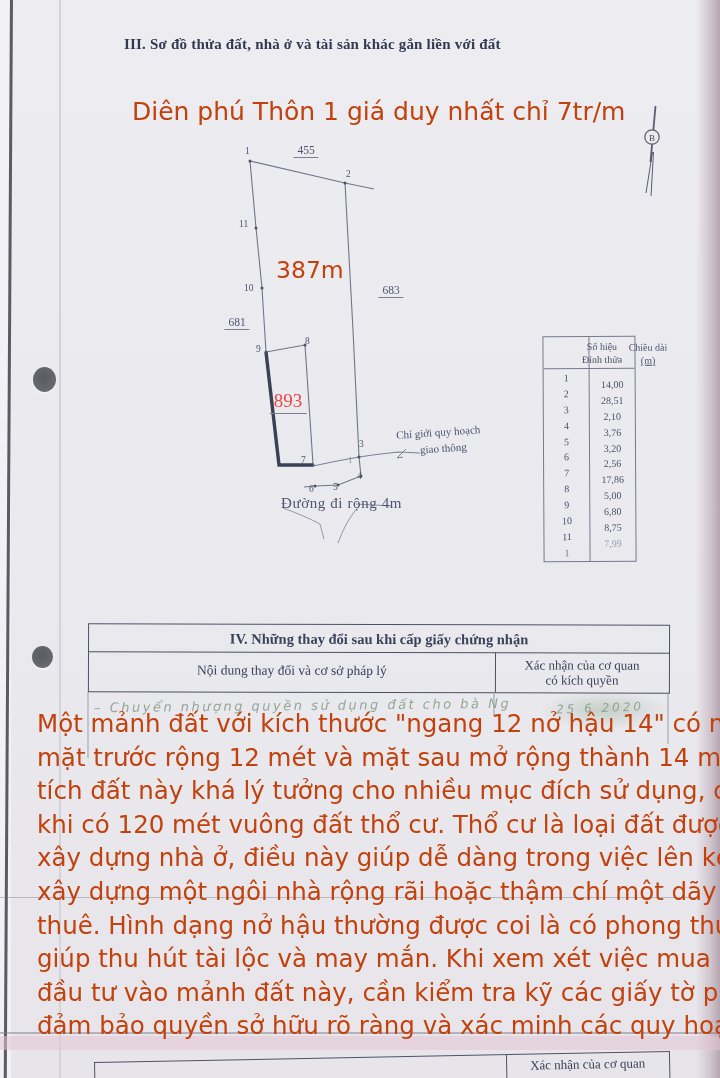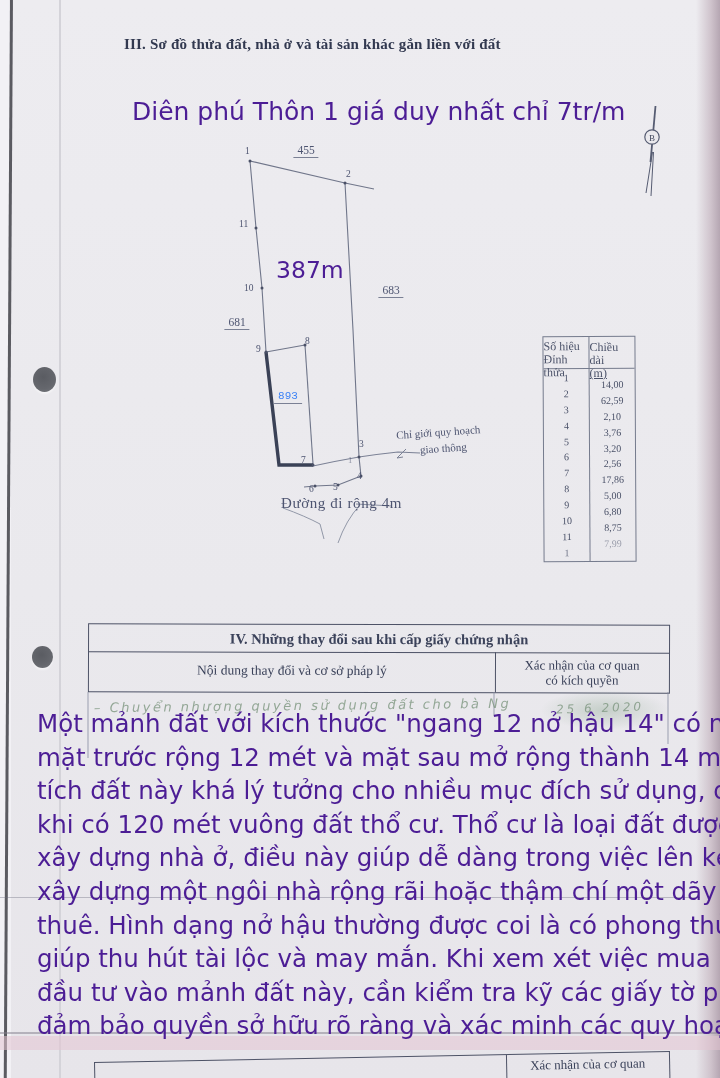--- a/index.html
+++ b/index.html
@@ -20,30 +20,30 @@
     border-radius:50%;box-shadow:0 2px 2px rgba(255,255,255,.5);}
   .hole1{left:33px;top:367px;width:23px;height:25px;}
   .hole2{left:32px;top:646px;width:21px;height:22px;}
   .rule-faint{left:0;width:700px;height:1px;background:rgba(105,108,125,.38);}
   .seam-line{left:0;top:1032px;width:720px;height:2px;background:rgba(130,125,140,.5);}
   .seam-band{left:0;top:1036px;width:720px;height:14px;background:#e3c4d2;opacity:.55;}
   
   .sec3-title{left:124px;top:36px;font-size:15px;font-weight:bold;color:#323950;letter-spacing:.2px;}
   .parcel-label{font-size:11.5px;color:#4d5470;border-bottom:1px solid #7a8094;
     padding:0 4px 1px 4px;transform:translateX(-50%);text-align:right;}
-  .parcel-893{font-size:11px;color:#3b82f6;font-family:Liberation Mono, monospace;}
+  .parcel-893{font-size:19px;color:#ef4444;}
   .vlabel{font-size:9.5px;color:#4d5470;}
   .plan-note{font-size:11px;color:#4d5470;transform:rotate(-4deg);}
   .road-label{left:281px;top:495px;font-size:15px;color:#4d5470;letter-spacing:.6px;}
   
   .mtable{left:543px;top:336px;width:91px;height:224px;border:1px solid #757b8d;
     color:#4b5269;transform:rotate(-0.3deg);}
   .mtable .vsplit{position:absolute;left:45px;top:0;width:1px;height:224px;background:#757b8d;}
   .mtable .hsplit{position:absolute;left:0;top:31px;width:91px;height:1px;background:#757b8d;}
-  .mhead{position:absolute;font-size:12px;text-align:left;line-height:13px;}
+  .mhead{position:absolute;font-size:10px;text-align:center;line-height:13px;padding-left:36px;}
   .mcol{position:absolute;font-size:10px;text-align:center;}
   .mcol div{height:15.9px;line-height:15.9px;}
   .mcol-ids{left:0;top:33px;width:45px;}
   .mcol-len{left:46px;top:40px;width:45px;}
   .mcol-ids div:last-child{opacity:.75;}
   .mcol-len div:last-child{opacity:.5;}
   
   .s4{left:88px;top:624px;width:580px;height:67px;border:1.2px solid #4d5266;
     transform:rotate(0.15deg);color:#3b425a;}
   .s4-title{position:absolute;left:0;top:6px;width:580px;text-align:center;
@@ -55,21 +55,21 @@
   .hand{font-family:"DejaVu Sans", sans-serif;font-style:italic;color:rgba(125,150,128,.8);}
   .hand-entry{left:94px;top:698px;font-size:13px;letter-spacing:2.5px;transform:rotate(-0.6deg);}
   .hand-date{left:556px;top:701px;font-size:12px;letter-spacing:3px;transform:rotate(-2deg);}
   .scribble{border-radius:50%;background:radial-gradient(ellipse, rgba(130,160,135,.35), rgba(130,160,135,0) 70%);}
   
   .btable{left:94px;top:1062px;width:574px;height:30px;border:1.2px solid #4d5266;border-bottom:none;
     transform:rotate(-1.1deg);transform-origin:top left;color:#3b425a;}
   .btable .bt-v{position:absolute;left:411px;top:0;width:1px;height:30px;background:#4d5266;}
   .bt-c2{position:absolute;left:411px;top:3px;width:163px;text-align:center;font-size:13px;}
   
-  .ovl{font-family:"DejaVu Sans", sans-serif;color:#4c1d95;}
+  .ovl{font-family:"DejaVu Sans", sans-serif;color:#c2410c;}
   .headline{left:132px;top:97px;font-size:25px;}
   .area{left:276px;top:256px;font-size:23.5px;}
   .para{left:37px;top:707px;width:678px;}
   .para div{white-space:nowrap;font-size:24.5px;line-height:33.6px;height:33.6px;}
   svg text{font-family:"Liberation Serif", serif;}
 </style>
 </head>
 <body>
 
 <div class="abs left-strip"></div>
@@ -166,21 +166,21 @@
       <div>6</div>
       <div>7</div>
       <div>8</div>
       <div>9</div>
       <div>10</div>
       <div>11</div>
       <div>1</div>
     </div>
   <div class="mcol mcol-len">
       <div>14,00</div>
-      <div>62,59</div>
+      <div>28,51</div>
       <div>2,10</div>
       <div>3,76</div>
       <div>3,20</div>
       <div>2,56</div>
       <div>17,86</div>
       <div>5,00</div>
       <div>6,80</div>
       <div>8,75</div>
       <div>7,99</div>
     </div>

